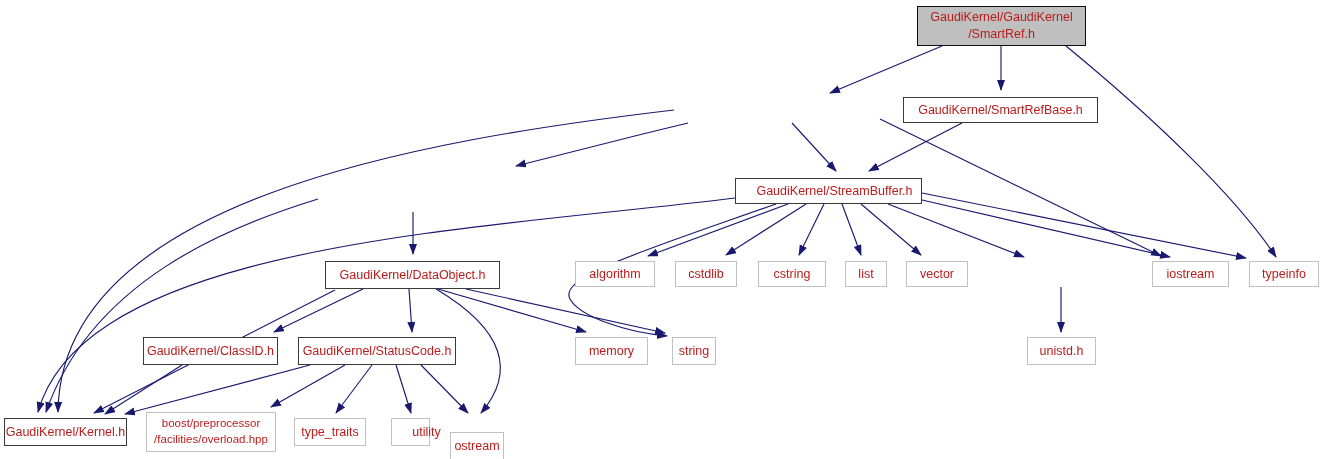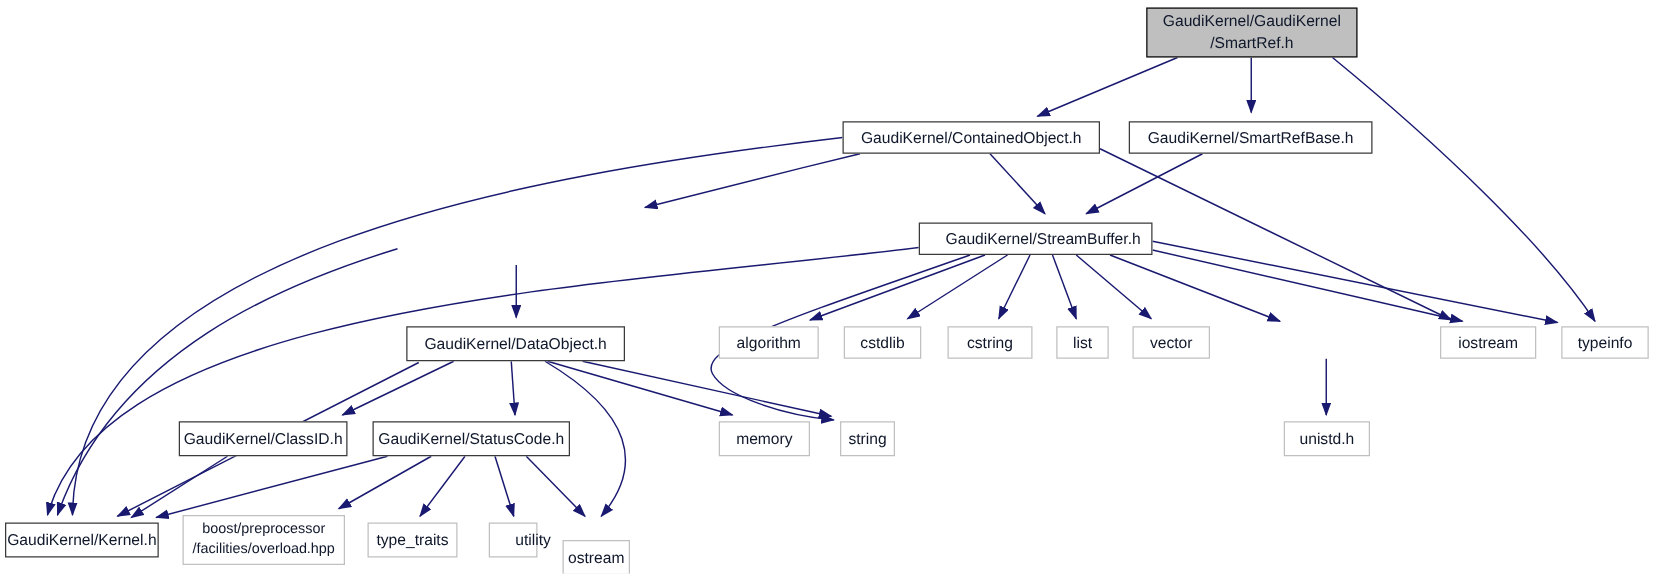--- a/index.html
+++ b/index.html
@@ -2,21 +2,21 @@
 <html><head>
 <meta charset="utf-8">
 <style>
   html,body{margin:0;padding:0;background:#ffffff;}
   #graph{position:relative;width:1325px;height:459px;background:#ffffff;
          font-family:"Liberation Sans", sans-serif;overflow:hidden;}
   #edges{position:absolute;left:0;top:0;width:1325px;height:459px;}
   .edge{fill:none;stroke:#191970;stroke-width:1.15px;}
   .node{position:absolute;box-sizing:border-box;display:flex;align-items:center;
         justify-content:center;text-align:center;white-space:pre-line;
-        font-size:12.5px;line-height:1.35;color:#0f172a;background:#ffffff;}
+        font-size:12.5px;line-height:1.35;color:#b91c1c;background:#ffffff;}
   .node.root{background:#bfbfbf;border:1.5px solid #0c0c0c;}
   .node.linked{border:1.4px solid #3a3a3a;}
   .node.std{border:1.2px solid #c0c0c0;}
 </style>
 </head>
 <body>
 
 <div id="graph">
   <svg id="edges" viewBox="0 0 1325 459">
     <defs>
@@ -53,21 +53,20 @@
       <path d="M182,365 L105,414" class="edge" marker-end="url(#arrow)"></path>
       <path d="M310,365 L125,414" class="edge" marker-end="url(#arrow)"></path>
       <path d="M345,365 L271,407" class="edge" marker-end="url(#arrow)"></path>
       <path d="M372,365 L336,413" class="edge" marker-end="url(#arrow)"></path>
       <path d="M396,365 L411,413" class="edge" marker-end="url(#arrow)"></path>
       <path d="M421,365 L468,413" class="edge" marker-end="url(#arrow)"></path>
       <path d="M1061,287 L1061,332" class="edge" marker-end="url(#arrow)"></path>
     </svg>
 <div class="node root" style="left: 917px; top: 6px; width: 169px; height: 40px;">GaudiKernel/GaudiKernel
 /SmartRef.h</div>
-    <div class="node linked" style="left: 674px; top: 97px; width: 206px; height: 26px;">GaudiKernel/ContainedObject.h</div>
     <div class="node linked" style="left: 903px; top: 97px; width: 195px; height: 26px;">GaudiKernel/SmartRefBase.h</div>
     <div class="node linked" style="left: 735px; top: 178px; width: 187px; height: 26px; padding-left: 12px;">GaudiKernel/StreamBuffer.h</div>
     <div class="node linked" style="left: 325px; top: 261px; width: 175px; height: 28px;">GaudiKernel/DataObject.h</div>
     <div class="node std" style="left: 575px; top: 261px; width: 80px; height: 26px;">algorithm</div>
     <div class="node std" style="left: 675px; top: 261px; width: 62px; height: 26px;">cstdlib</div>
     <div class="node std" style="left: 758px; top: 261px; width: 68px; height: 26px;">cstring</div>
     <div class="node std" style="left: 845px; top: 261px; width: 42px; height: 26px;">list</div>
     <div class="node std" style="left: 906px; top: 261px; width: 62px; height: 26px;">vector</div>
     <div class="node std" style="left: 1152px; top: 261px; width: 77px; height: 26px;">iostream</div>
     <div class="node std" style="left: 1249px; top: 261px; width: 70px; height: 26px; text-align: center;">typeinfo</div>

